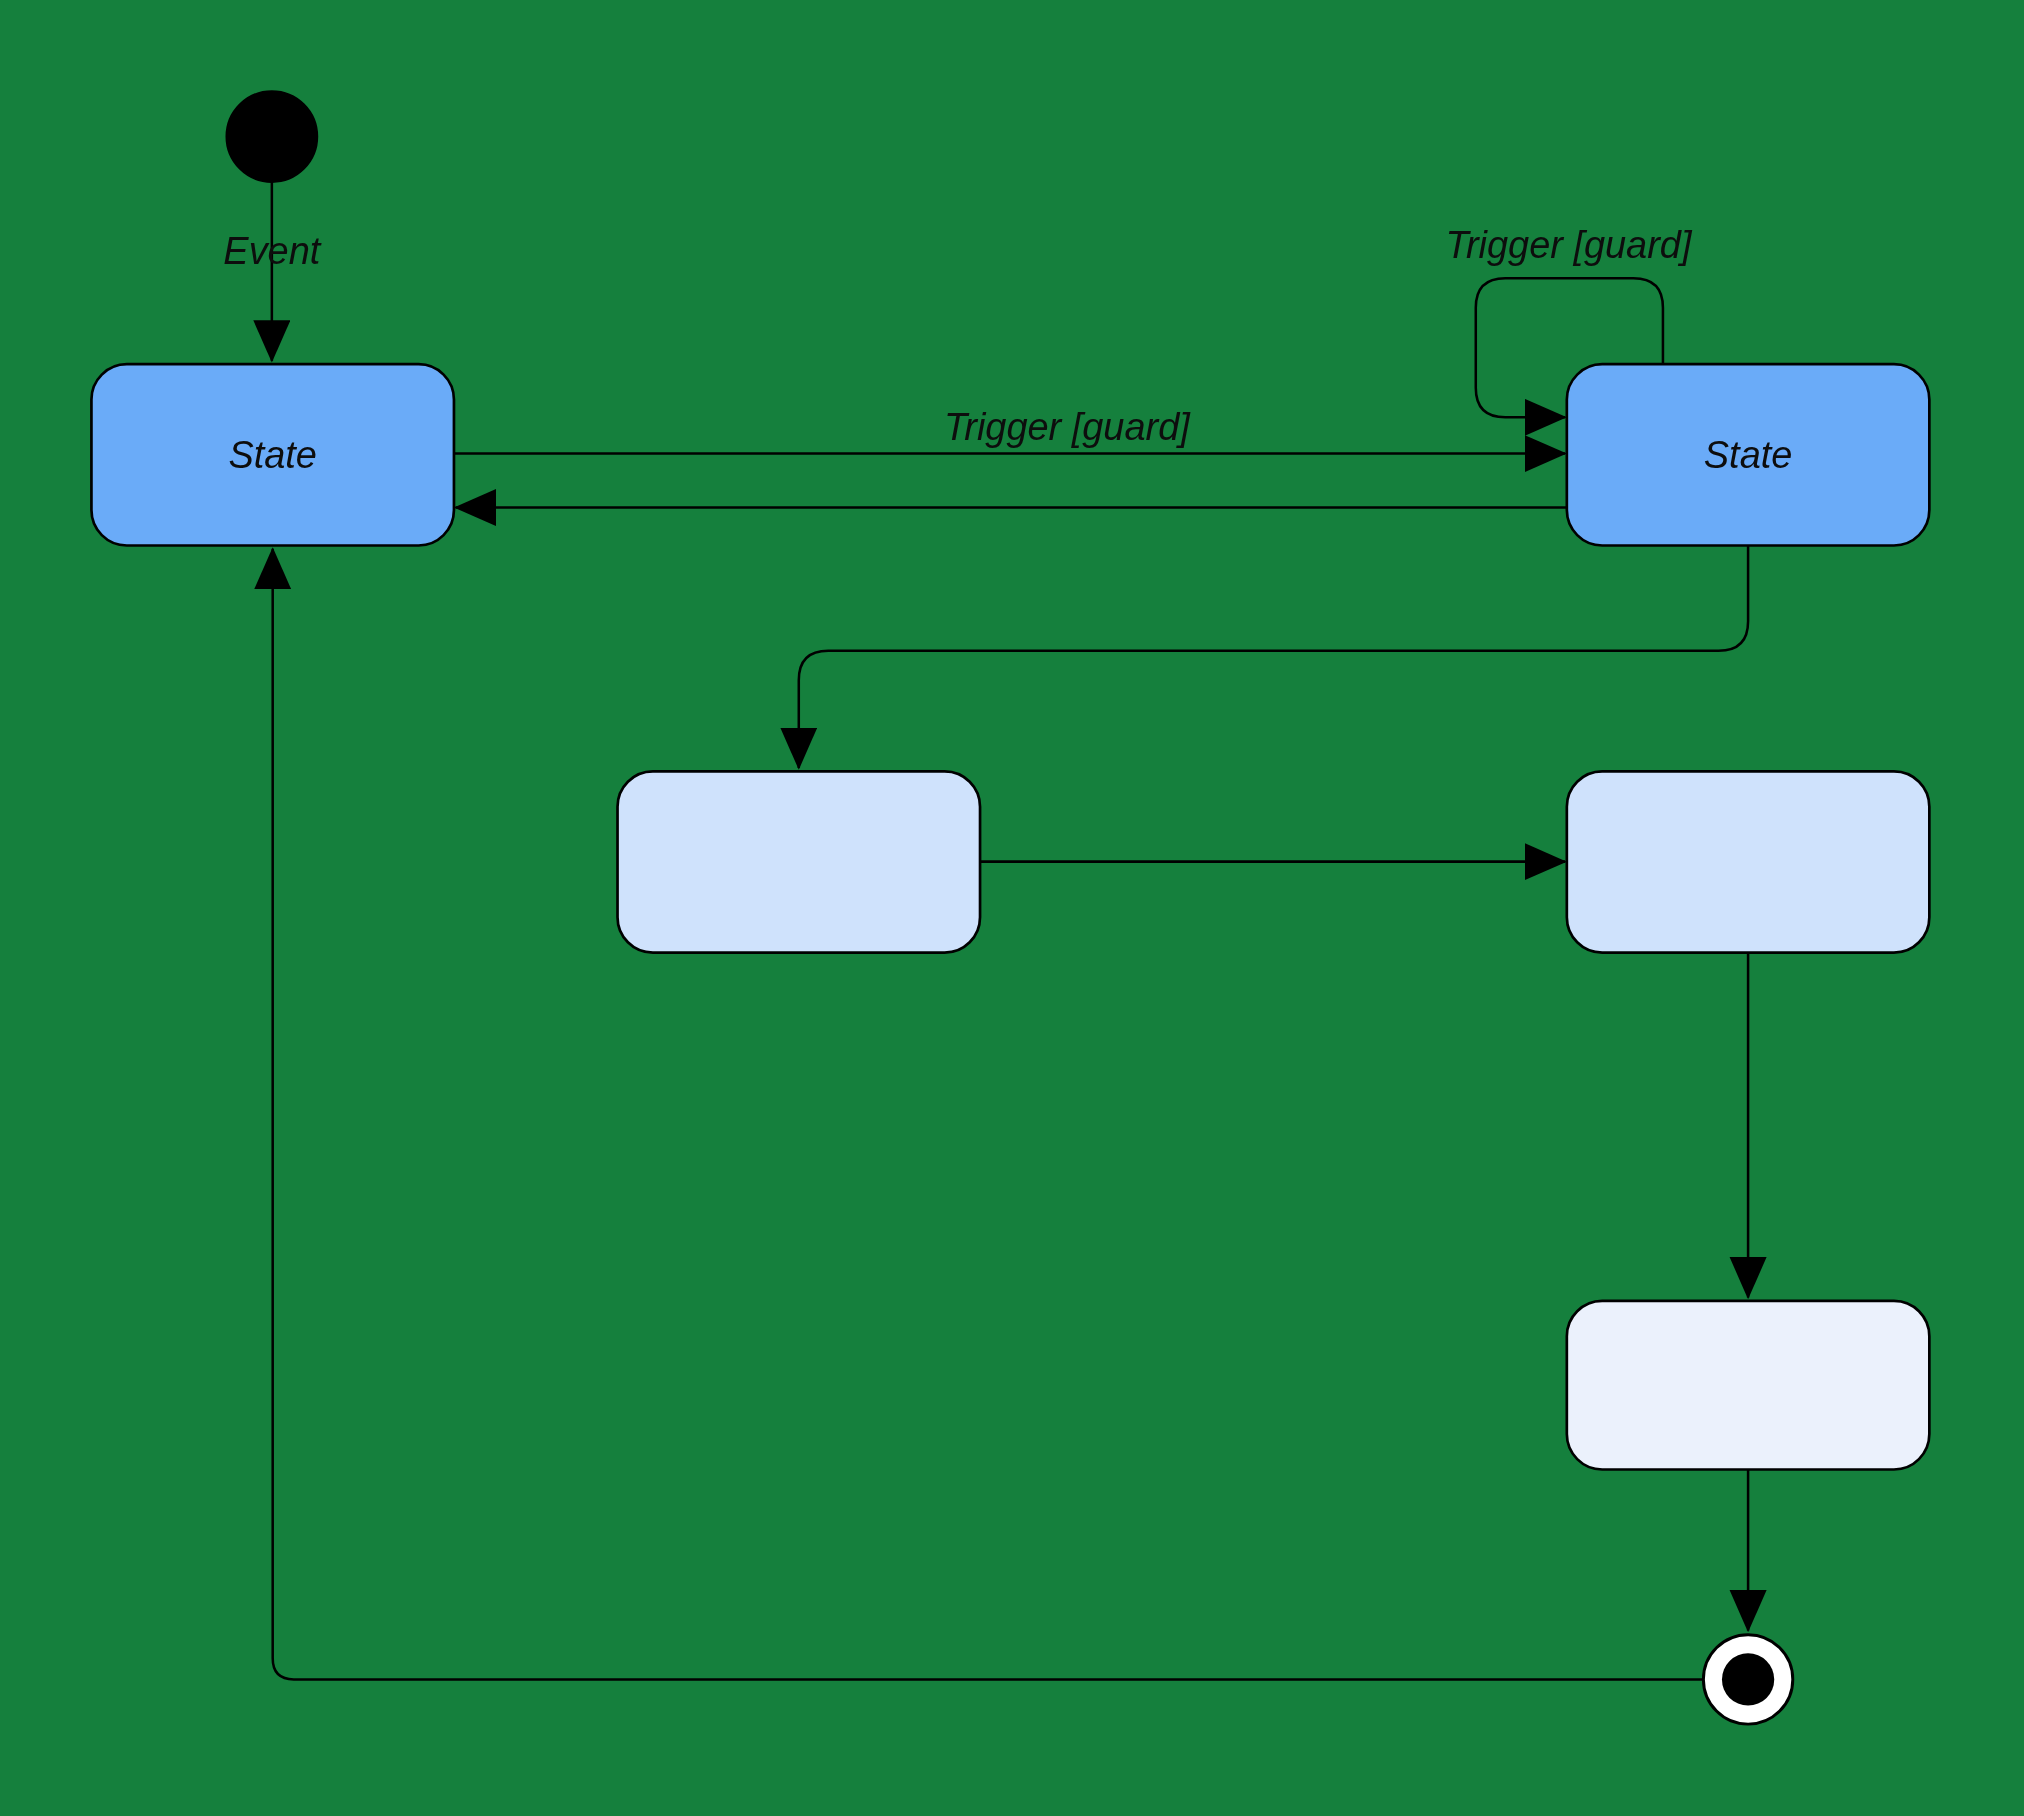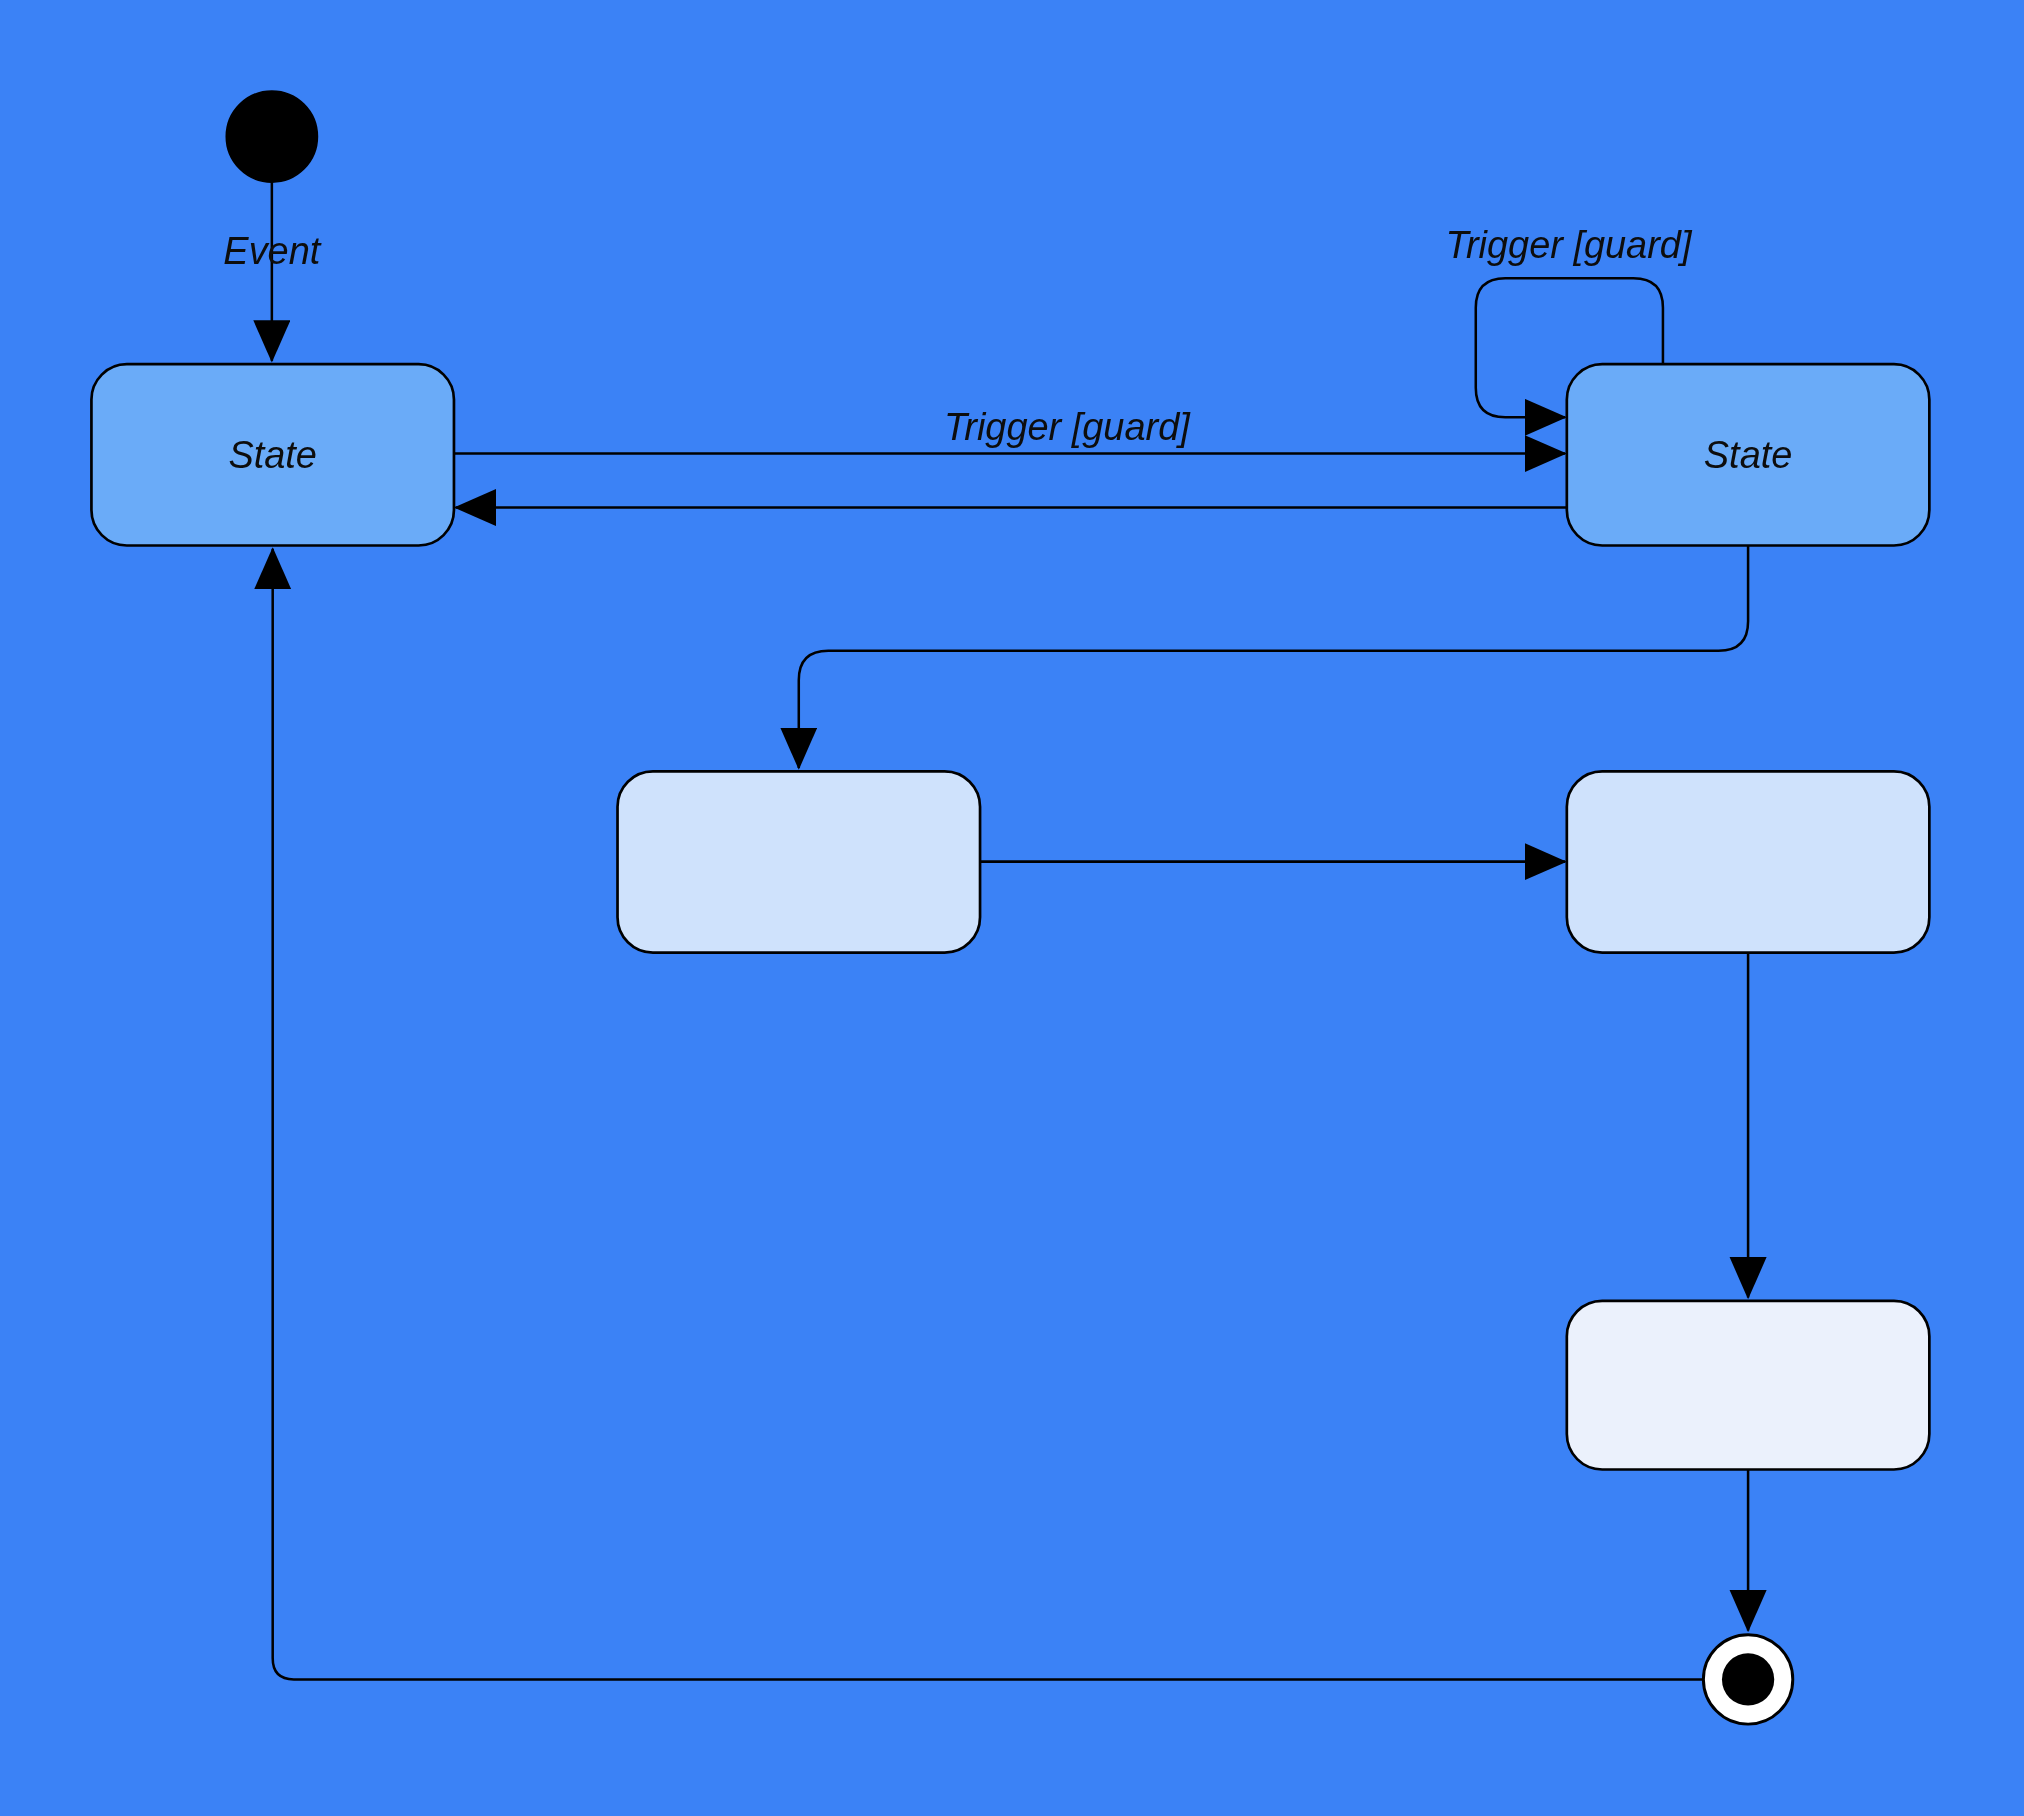--- a/index.html
+++ b/index.html
@@ -4,21 +4,21 @@
 <style>
   html, body {
     margin: 0;
     padding: 0;
     background: #ffffff;
   }
   .stage {
     position: relative;
     width: 2025px;
     height: 1816px;
-    background: #3b82f6;
+    background: #15803d;
     font-family: "Liberation Sans", sans-serif;
   }
   svg { display: block; }
   .edge-line {
     fill: none;
     stroke: #000000;
     stroke-width: 3;
   }
   .node-rect {
     stroke: #000000;

